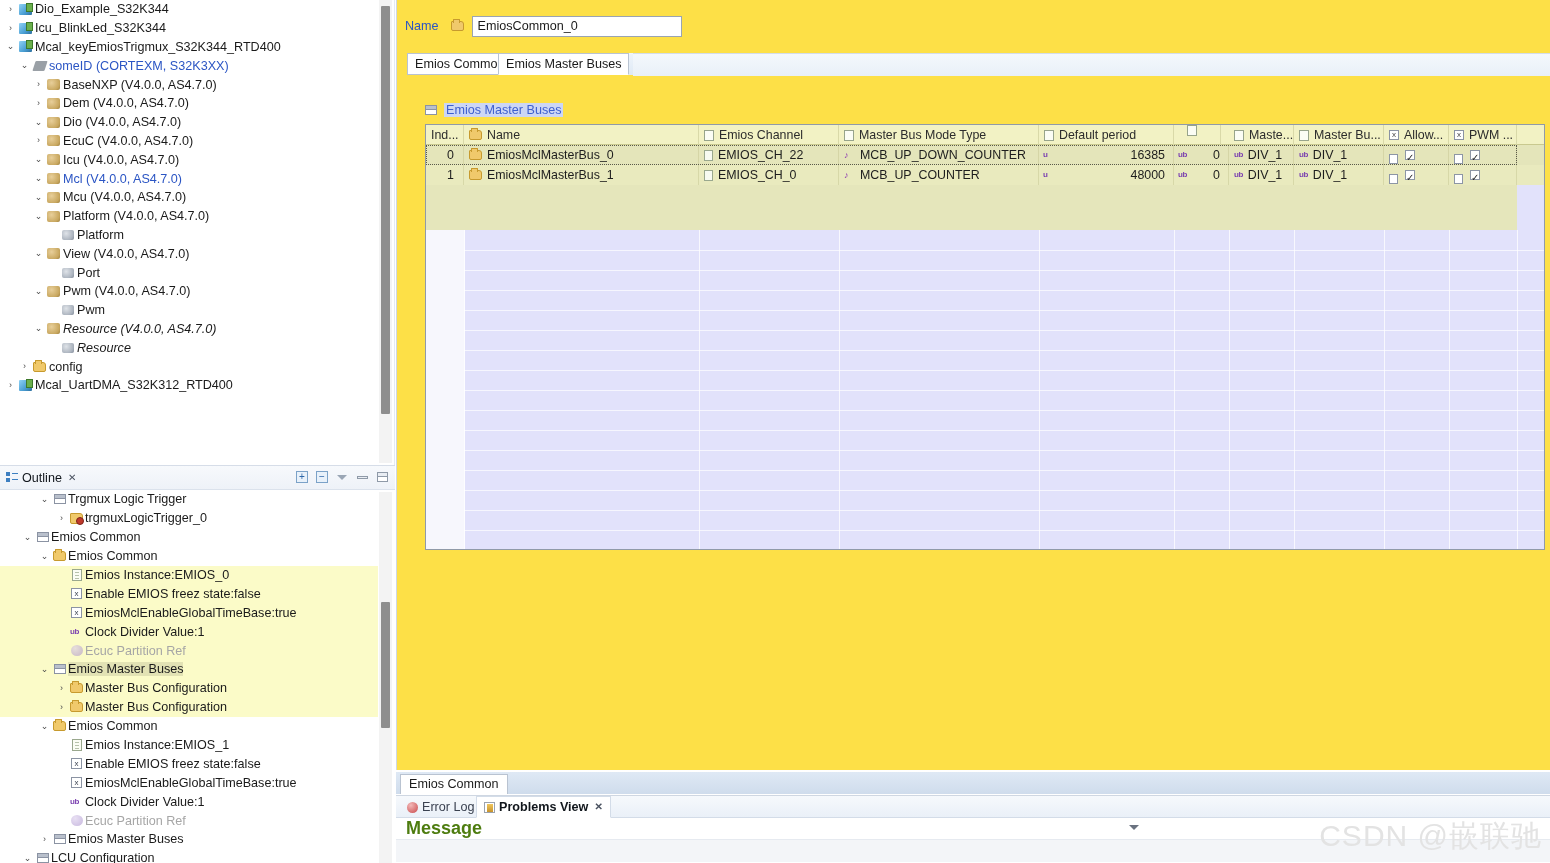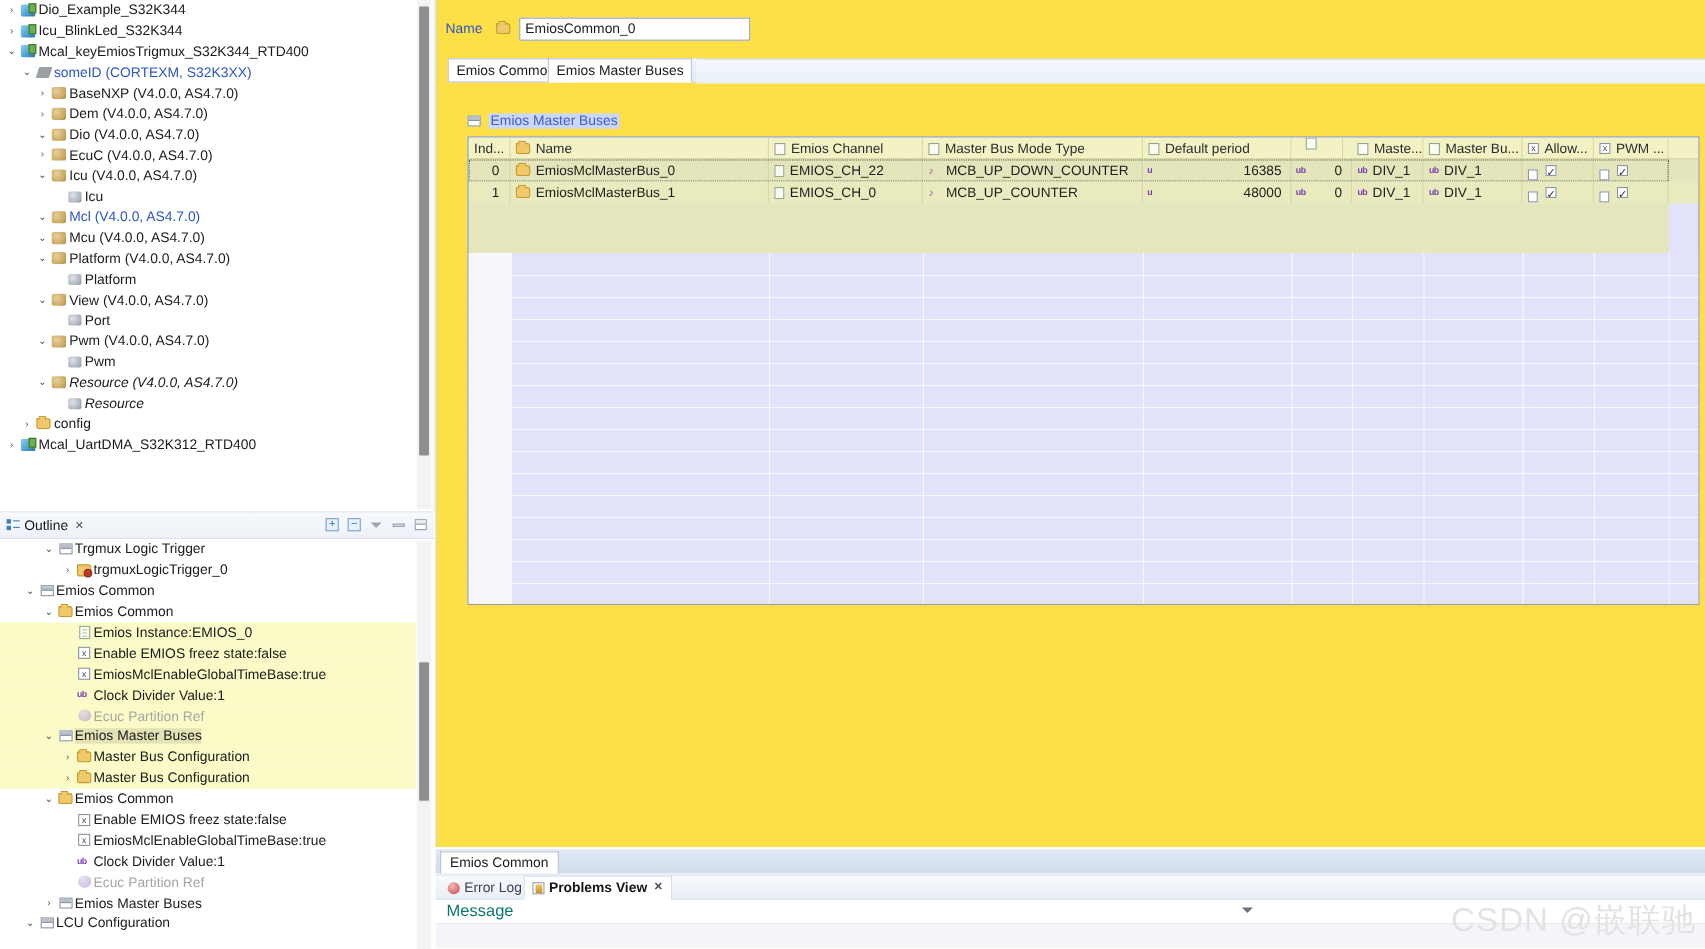--- a/index.html
+++ b/index.html
@@ -201,21 +201,21 @@
   .bp-tab { position:absolute; top:0; height:22px; line-height:22px; font-size:12.6px; display:flex; align-items:center; gap:4px; padding: 0 7px; }
   .bp-tab.inactive { color:#3a4150; }
   .bp-tab.active { background:#ffffff; border:1px solid #d3dce8; border-bottom:1px solid #fff; color:#11161c; font-weight:bold; }
   .ic-errlog { width:11px; height:11px; border-radius:50%; background: radial-gradient(circle at 35% 30%, #f3b9b9, #c9484a); }
   .ic-problems { width:11px; height:11px; background:#fff; border:1px solid #9aa2ae; position:relative; }
   .ic-problems:after { content:""; position:absolute; left:2px; top:1px; width:6px; height:8px; background:linear-gradient(#f0c75e,#c7922c); }
   #bp-colhead {
     position: relative; height: 22px; background:#ffffff;
     border-bottom: 1px solid #e6eaf0; display:flex; align-items:center;
   }
-  #bp-msg { font-size: 15px; font-weight: normal; color:#0f766e; margin-left: 10px; }
+  #bp-msg { font-size: 18px; font-weight: bold; color:#4d7c0f; margin-left: 10px; }
   .chev-down { position:absolute; left: 733px; top: 7px; width:0;height:0;
     border-left:5px solid transparent; border-right:5px solid transparent; border-top:5px solid #6a7280; }
   #bp-list { position:relative; height: 22px; background:#f3f5f8; }
 
   
   #watermark {
     position:absolute; right: 8px; top: 816px; font-size: 30px;
     color: #e3e3e3; letter-spacing: 1px; white-space: nowrap;
     font-family: "Liberation Sans", sans-serif;
   }
@@ -284,27 +284,20 @@
               <span class="ic ic-pkg"></span>
             </span>
             <span class="tlabel">EcuC (V4.0.0, AS4.7.0)</span>
           </div>
           <div class="tnode" style="padding-left: 32px;">
             <span class="twist">⌄</span>
             <span class="tico">
               <span class="ic ic-pkg"></span>
             </span>
             <span class="tlabel">Icu (V4.0.0, AS4.7.0)</span>
-          </div>
-          <div class="tnode" style="padding-left: 46px;">
-            <span class="twist"></span>
-            <span class="tico">
-              <span class="ic ic-pkg2"></span>
-            </span>
-            <span class="tlabel">Icu</span>
           </div>
           <div class="tnode" style="padding-left: 32px;">
             <span class="twist">⌄</span>
             <span class="tico">
               <span class="ic ic-pkg"></span>
             </span>
             <span class="tlabel blue">Mcl (V4.0.0, AS4.7.0)</span>
           </div>
           <div class="tnode" style="padding-left: 32px;">
             <span class="twist">⌄</span>
@@ -498,20 +491,27 @@
               <span class="ic ic-folder"></span>
             </span>
             <span class="">Master Bus Configuration</span>
           </div>
           <div class="onode" style="padding-left: 38px;">
             <span class="twist">⌄</span>
             <span class="tico">
               <span class="ic ic-folder"></span>
             </span>
             <span class="">Emios Common</span>
+          </div>
+          <div class="onode" style="padding-left: 55px;">
+            <span class="twist"></span>
+            <span class="tico">
+              <span class="ic ic-doc"></span>
+            </span>
+            <span class="">Emios Instance:EMIOS_1</span>
           </div>
           <div class="onode" style="padding-left: 55px;">
             <span class="twist"></span>
             <span class="tico">
               <span class="ic ic-bool">x</span>
             </span>
             <span class="">Enable EMIOS freez state:false</span>
           </div>
           <div class="onode" style="padding-left: 55px;">
             <span class="twist"></span>

